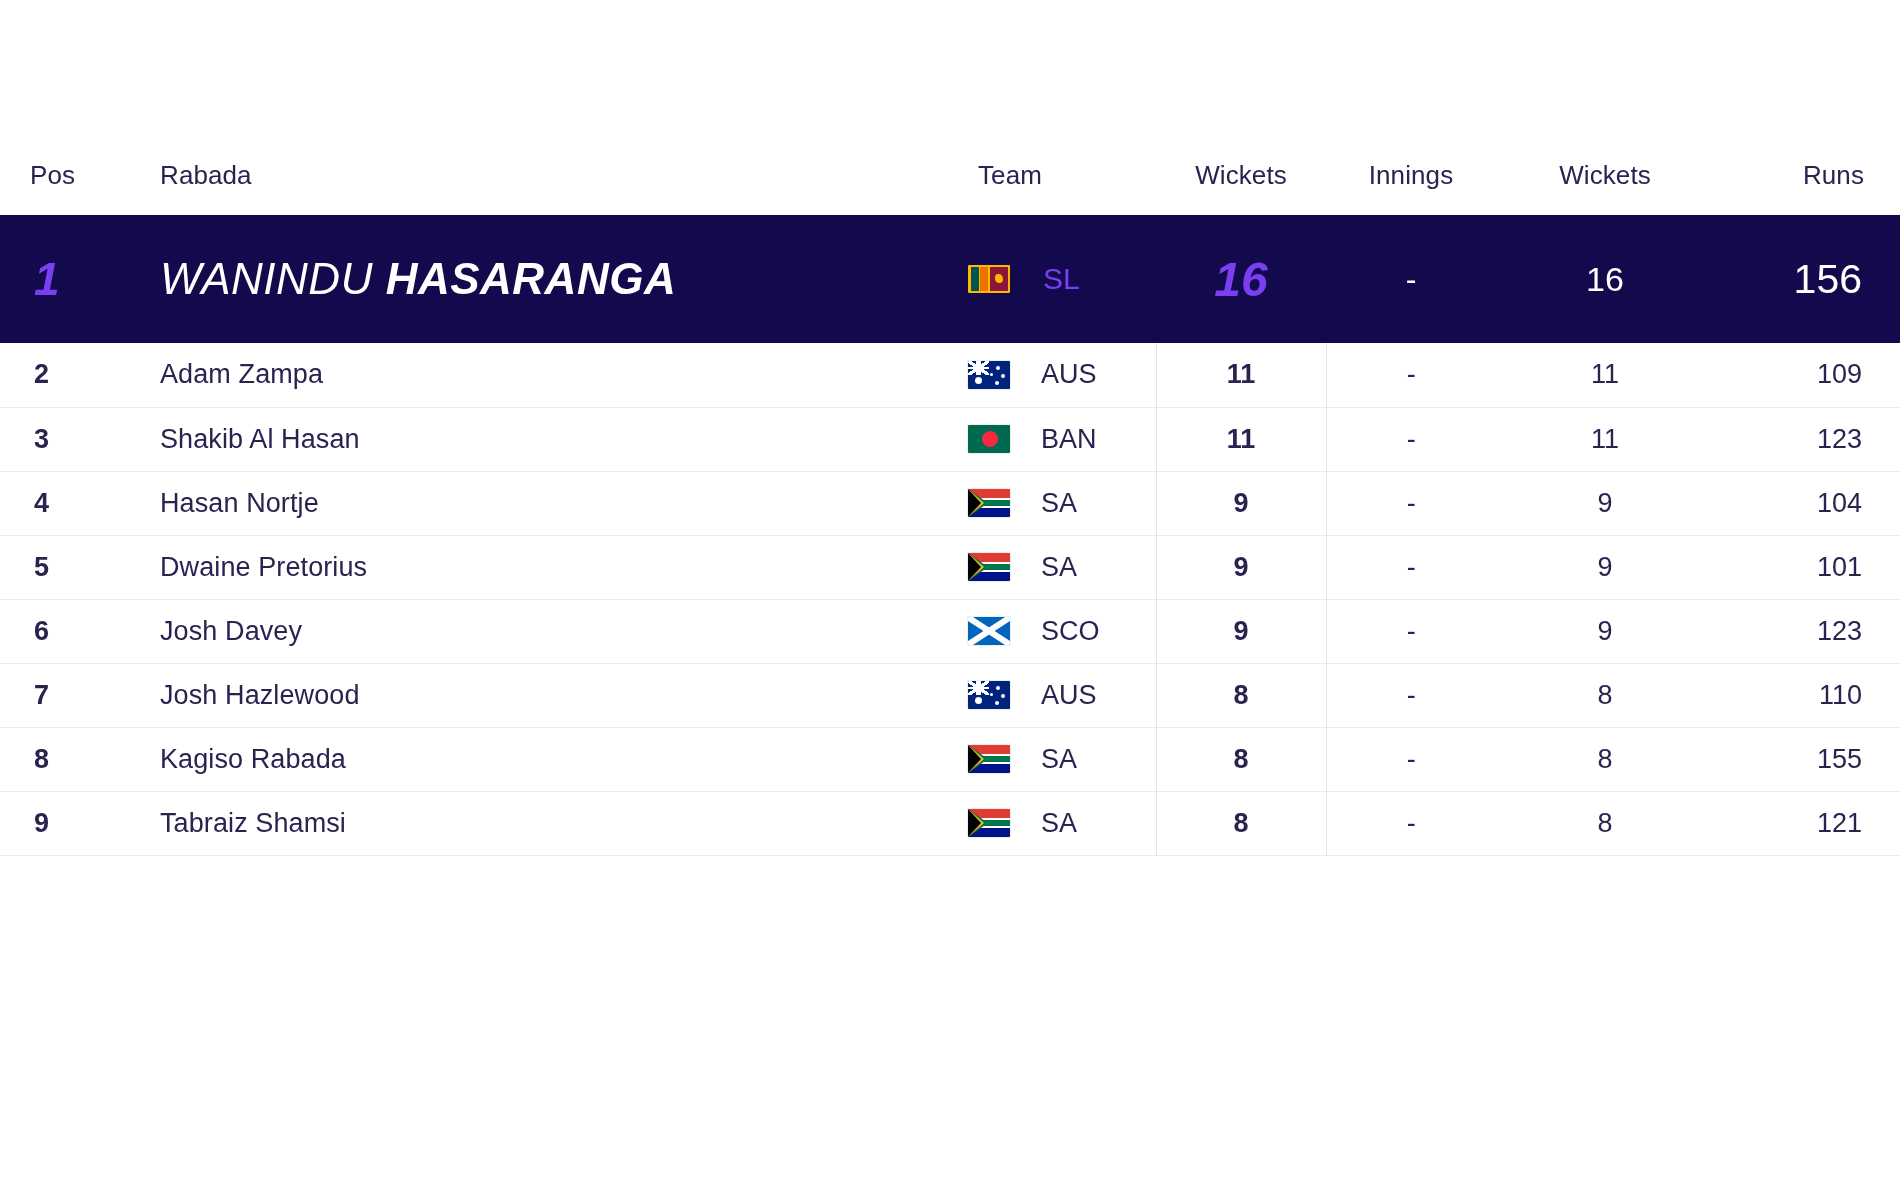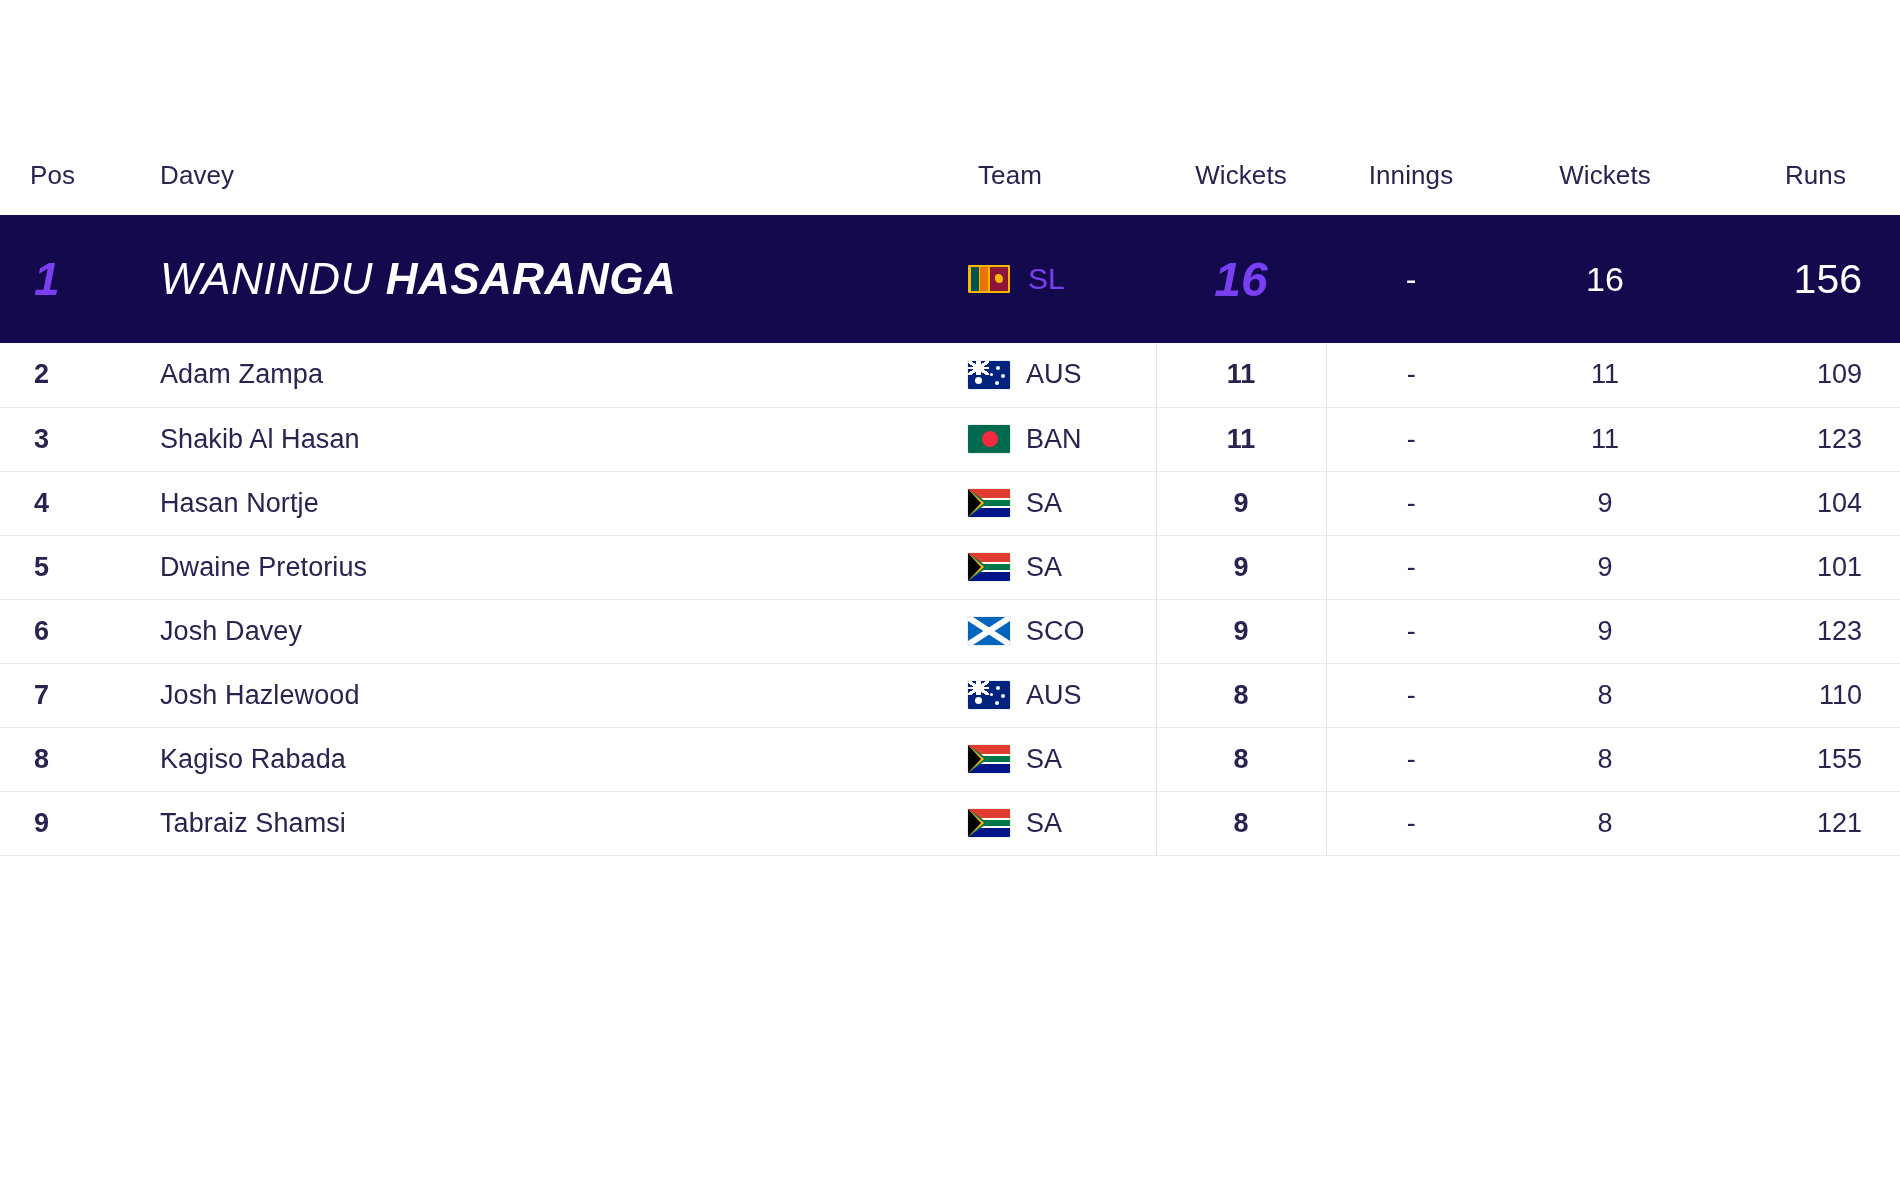--- a/index.html
+++ b/index.html
@@ -48,21 +48,21 @@
     font-weight: 400;
     color: #2b2250;
     padding: 0 0 24px 0;
     text-align: center;
     vertical-align: bottom;
     letter-spacing: 0.1px;
   }
   thead th.th-pos    { text-align: left;  padding-left: 30px; }
   thead th.th-player { text-align: left;  padding-left: 42px; }
   thead th.th-team   { text-align: left;  padding-left: 70px; }
-  thead th.th-runs   { text-align: right; padding-right: 54px; }
+  thead th.th-runs   { text-align: right; padding-right: 36px; }
 
   
   tr.featured {
     background: #130a4e;
     height: 128px;
   }
   tr.featured td {
     border: none;
     vertical-align: middle;
   }
@@ -172,20 +172,21 @@
 
   
   .team-inner {
     display: flex;
     align-items: center;
     gap: 16px;
   }
   .team-code {
     font-size: 27px;
     color: #2b2250;
+    margin-left: 15px;
   }
 
   
   .flag {
     width: 42px;
     height: 28px;
     flex: 0 0 42px;
     position: relative;
     overflow: hidden;
     border-radius: 1px;
@@ -292,21 +293,21 @@
           <col class="c-team">
         <col class="c-wickets">
           <col class="c-innings">
           <col class="c-wickets2">
           <col class="c-runs">
       </colgroup>
 
       <thead>
         <tr>
           <th class="th-pos">Pos</th>
-          <th class="th-player">Davey</th>
+          <th class="th-player">Rabada</th>
           <th class="th-team">Team</th>
           <th class="th-wickets">Wickets</th>
           <th class="th-innings">Innings</th>
           <th class="th-wickets2">Wickets</th>
           <th class="th-runs">Runs</th>
         </tr>
       </thead>
 
       <tbody id="tbody">
 

